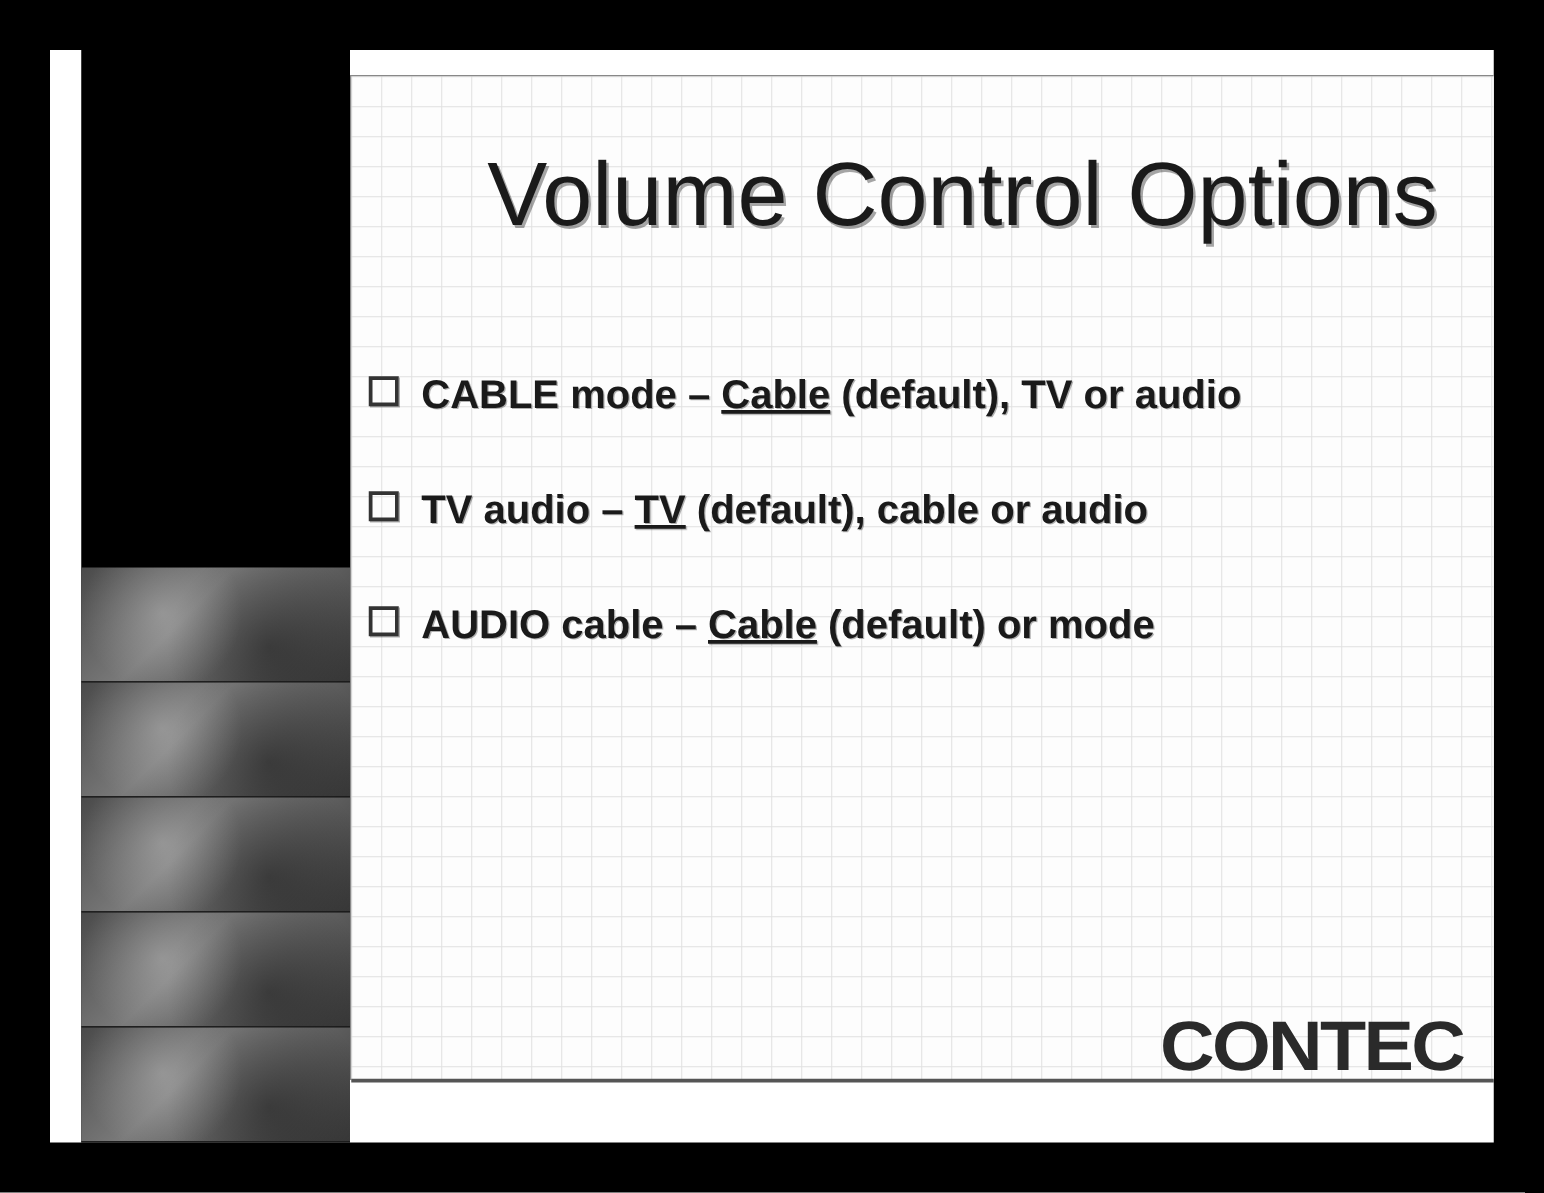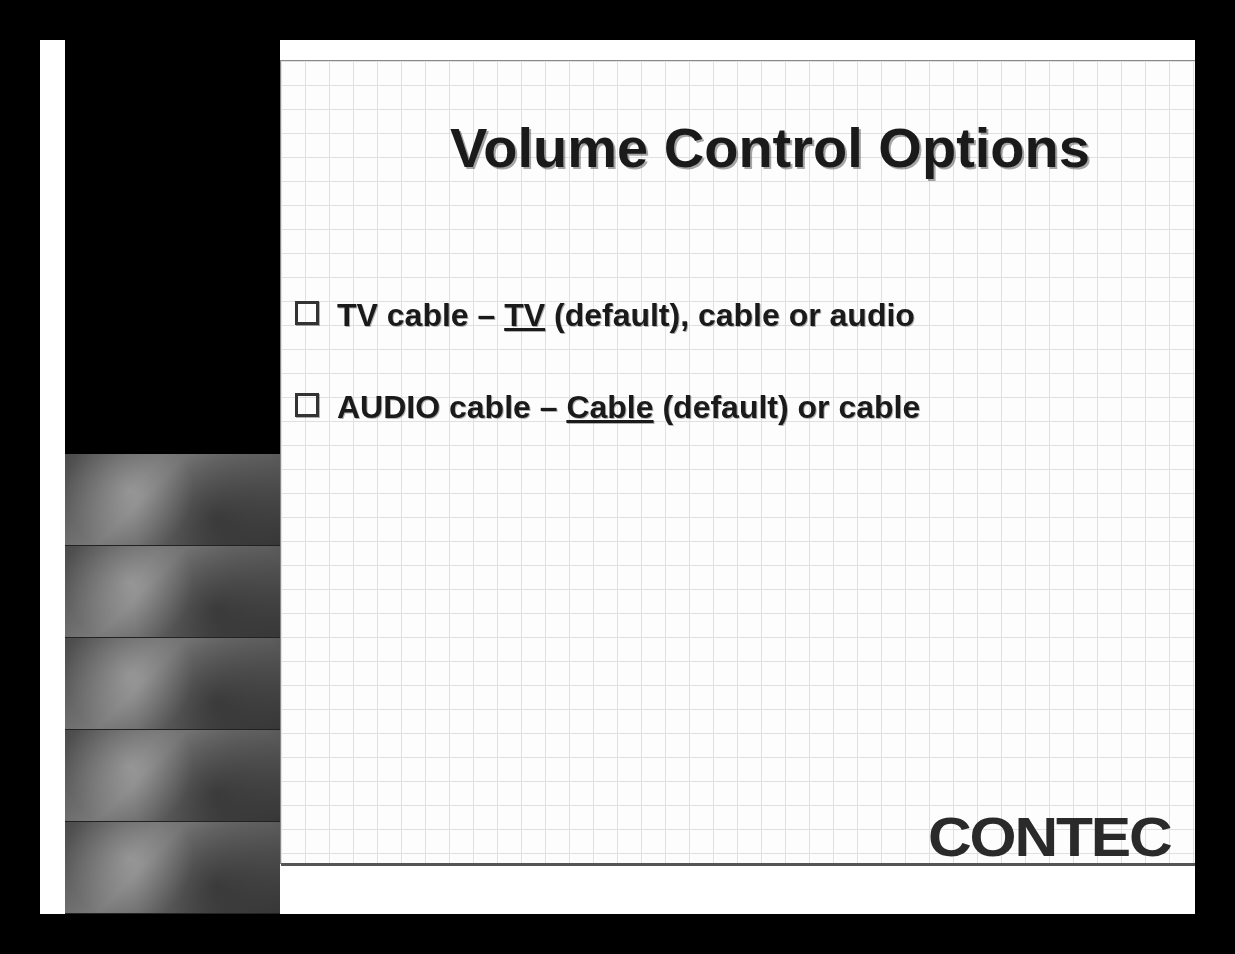--- a/index.html
+++ b/index.html
@@ -70,22 +70,22 @@
     position: absolute;
     left: 0; right: 0; bottom: -2px;
     height: 3px;
     background: #555;
   }
   .title {
     position: absolute;
     left: 310px;
     top: 75px;
     width: 840px;
-    font-size: 56px;
-    font-weight: bold;
+    font-size: 72px;
+    font-weight: normal;
     color: #1a1a1a;
     text-shadow: 2px 2px 0 rgba(0,0,0,0.35);
     text-align: center;
   }
   .bullets {
     position: absolute;
     left: 255px;
     top: 255px;
     width: 880px;
   }
@@ -137,26 +137,32 @@
     <div class="sidebar-img"></div>
     <div class="sidebar-img"></div>
   </div>
 
   <div class="title">Volume Control Options</div>
 
   <div class="bullets">
     <div class="bullet">
       <div class="bullet-box"></div>
       <div class="bullet-text">
-        <span>TV cable – </span><span class="u">TV</span><span> (default), cable or audio</span>
+        <span>CABLE mode – </span><span class="u">Cable</span><span> (default), TV or audio</span>
       </div>
     </div>
     <div class="bullet">
       <div class="bullet-box"></div>
       <div class="bullet-text">
-        <span>AUDIO cable – </span><span class="u">Cable</span><span> (default) or cable</span>
+        <span>TV audio – </span><span class="u">TV</span><span> (default), cable or audio</span>
+      </div>
+    </div>
+    <div class="bullet">
+      <div class="bullet-box"></div>
+      <div class="bullet-text">
+        <span>AUDIO cable – </span><span class="u">Cable</span><span> (default) or mode</span>
       </div>
     </div>
   </div>
 
   <div class="logo">CONTEC</div>
 
 </div>
 
 </body></html>

